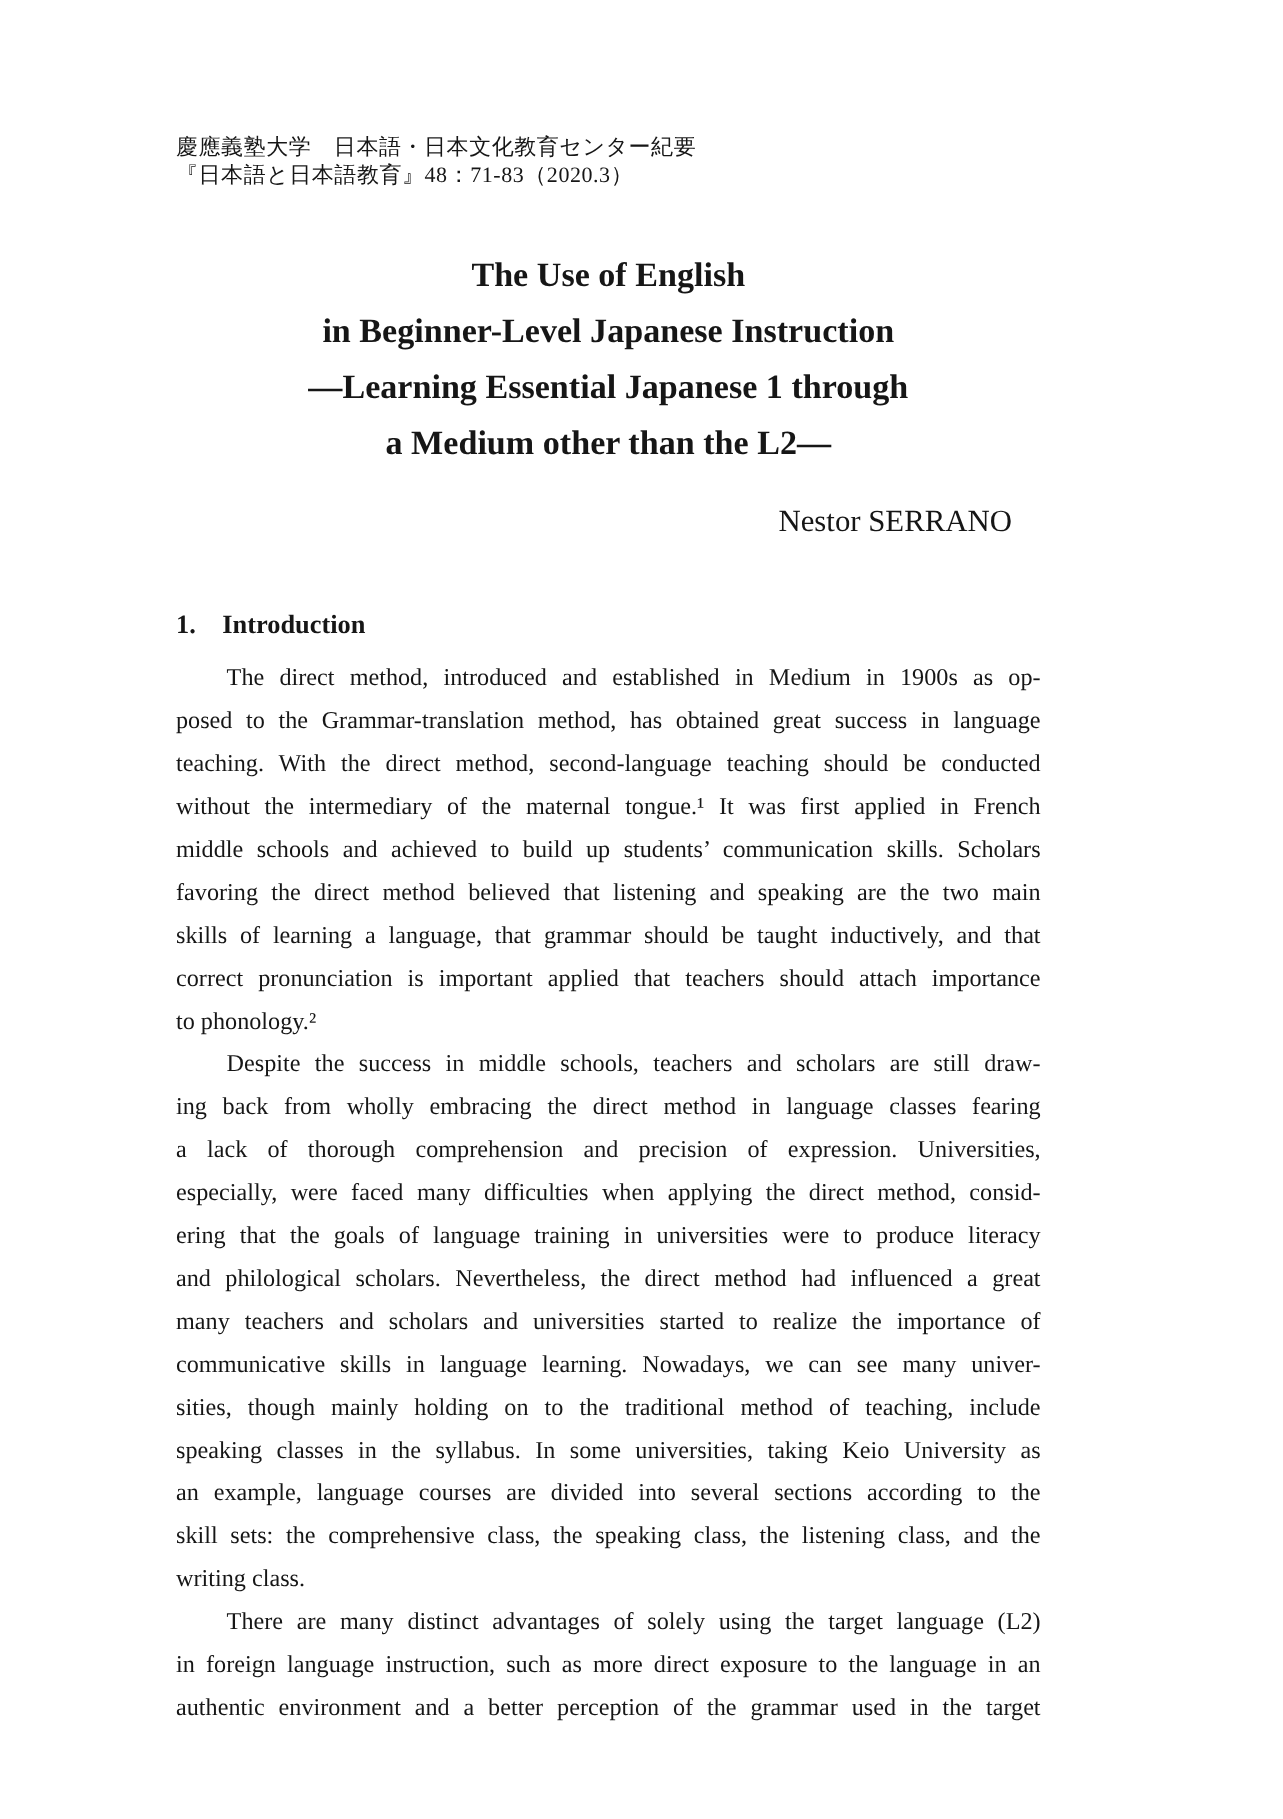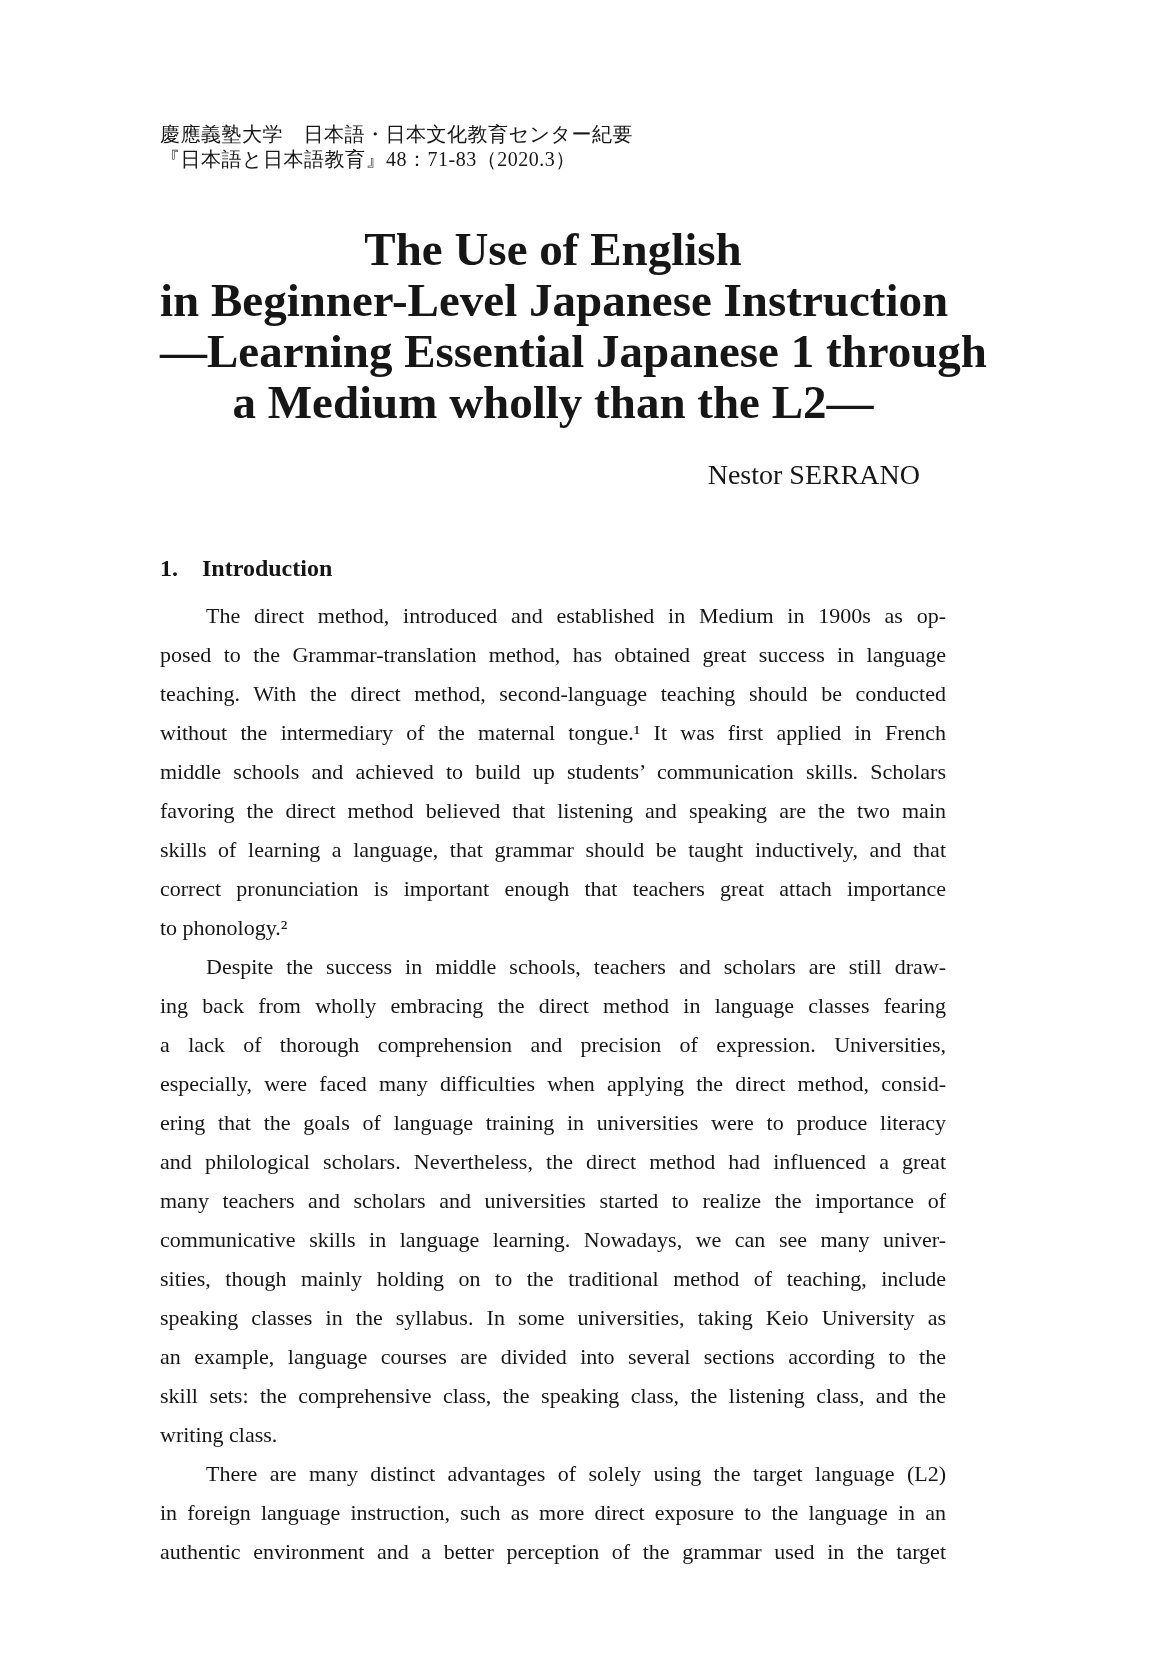--- a/index.html
+++ b/index.html
@@ -21,21 +21,21 @@
     width: 786px;
     padding-top: 122px;
   }
   .journal-header {
     font-size: 20px;
     line-height: 25px;
     letter-spacing: 0.5px;
   }
   .article-title {
     margin: 52px 0 0 0;
-    font-size: 47px;
+    font-size: 31px;
     line-height: 51px;
     font-weight: bold;
     text-align: center;
   }
   .title-line { white-space: nowrap; }
   .author-line {
     margin-top: 30px;
     font-size: 28px;
     line-height: 34px;
     text-align: right;
@@ -78,39 +78,39 @@
 
     <div class="journal-header">
       <div>慶應義塾大学　日本語・日本文化教育センター紀要</div>
       <div>『日本語と日本語教育』48：71-83（2020.3）</div>
     </div>
 
     <h1 class="article-title">
         <div class="title-line">The Use of English</div>
         <div class="title-line">in Beginner-Level Japanese Instruction</div>
         <div class="title-line">—Learning Essential Japanese 1 through</div>
-        <div class="title-line">a Medium wholly than the L2—</div>
+        <div class="title-line">a Medium other than the L2—</div>
       </h1>
 
     <div class="author-line">Nestor SERRANO</div>
 
     <h2 class="section-heading">
       <span class="num">1.</span><span>Introduction</span>
     </h2>
 
     <div class="body-text">
         <div class="para">
           <div class="line first">The direct method, introduced and established in Medium in 1900s as op-</div>
           <div class="line">posed to the Grammar-translation method, has obtained great success in language</div>
           <div class="line">teaching. With the direct method, second-language teaching should be conducted</div>
           <div class="line">without the intermediary of the maternal tongue.¹ It was first applied in French</div>
           <div class="line">middle schools and achieved to build up students’ communication skills. Scholars</div>
           <div class="line">favoring the direct method believed that listening and speaking are the two main</div>
           <div class="line">skills of learning a language, that grammar should be taught inductively, and that</div>
-          <div class="line">correct pronunciation is important enough that teachers great attach importance</div>
+          <div class="line">correct pronunciation is important applied that teachers should attach importance</div>
           <div class="line last">to phonology.²</div>
         </div>
         <div class="para">
           <div class="line first">Despite the success in middle schools, teachers and scholars are still draw-</div>
           <div class="line">ing back from wholly embracing the direct method in language classes fearing</div>
           <div class="line">a lack of thorough comprehension and precision of expression. Universities,</div>
           <div class="line">especially, were faced many difficulties when applying the direct method, consid-</div>
           <div class="line">ering that the goals of language training in universities were to produce literacy</div>
           <div class="line">and philological scholars. Nevertheless, the direct method had influenced a great</div>
           <div class="line">many teachers and scholars and universities started to realize the importance of</div>

